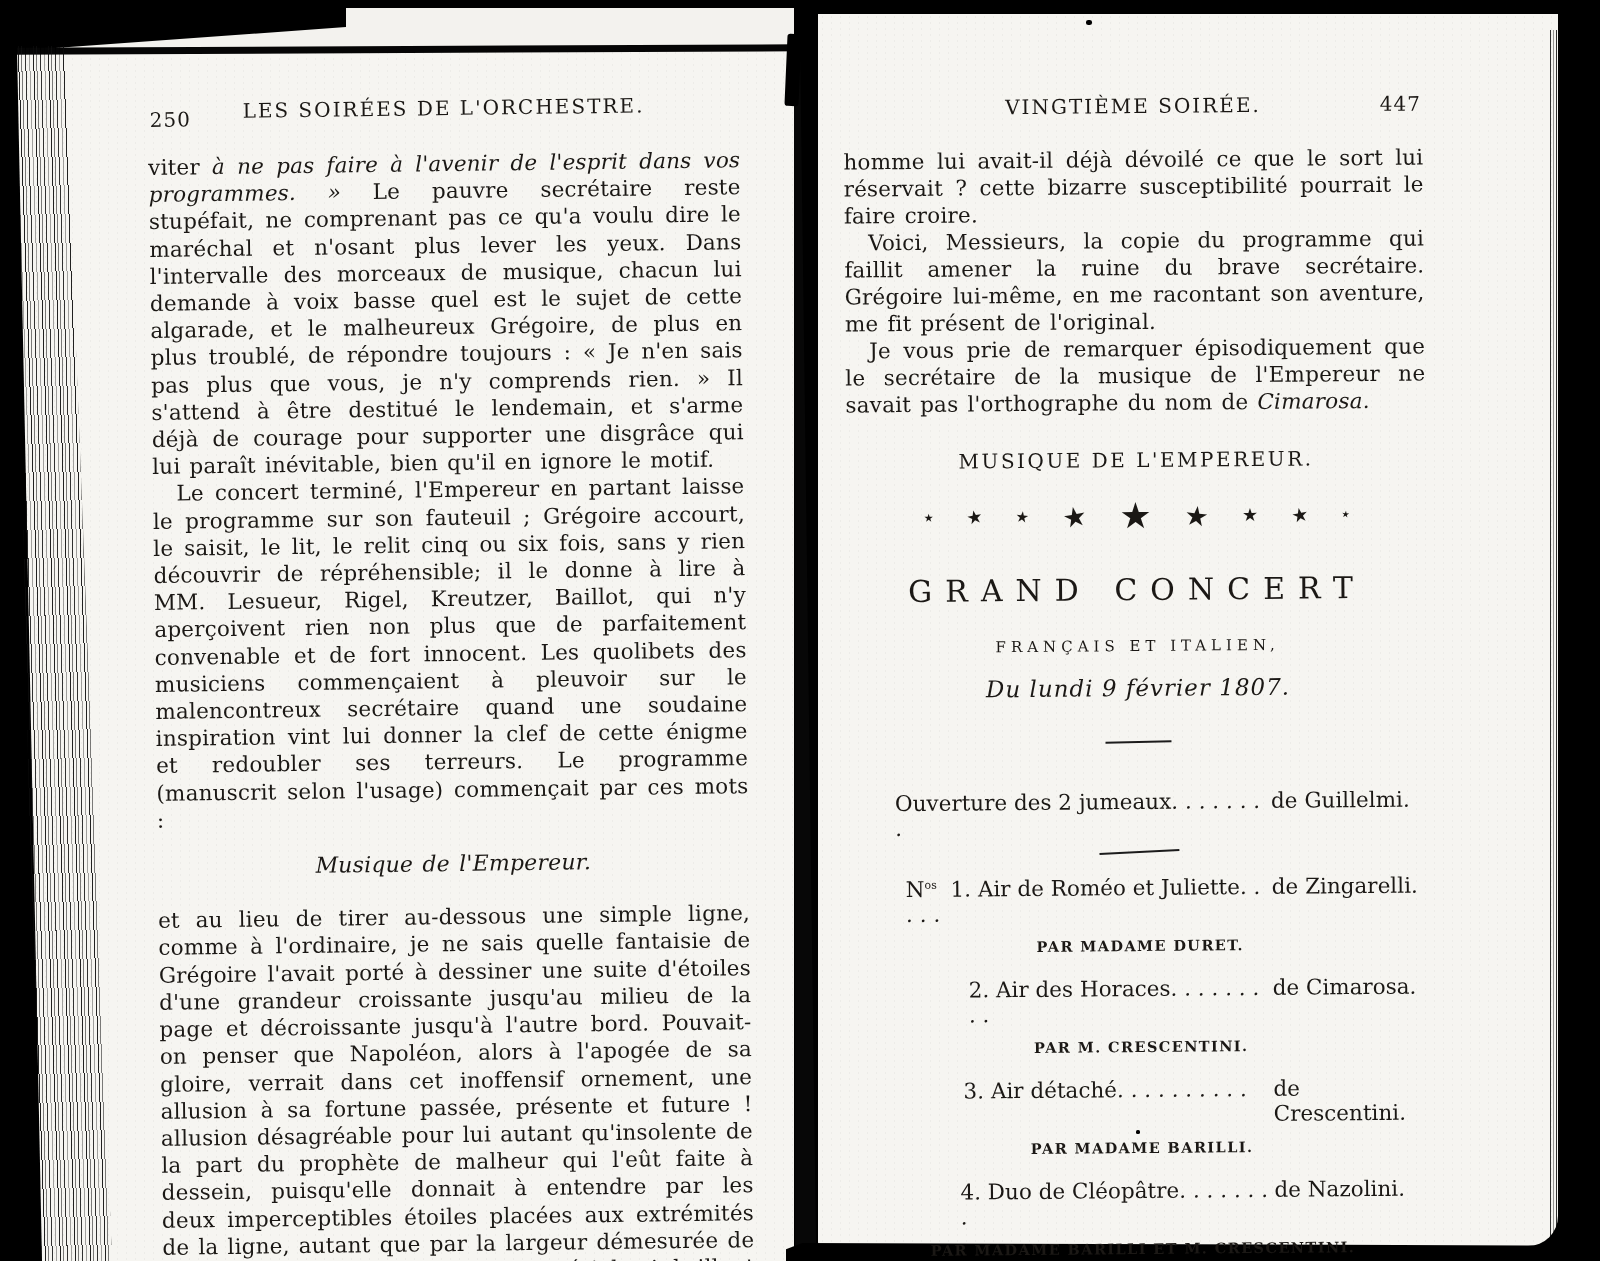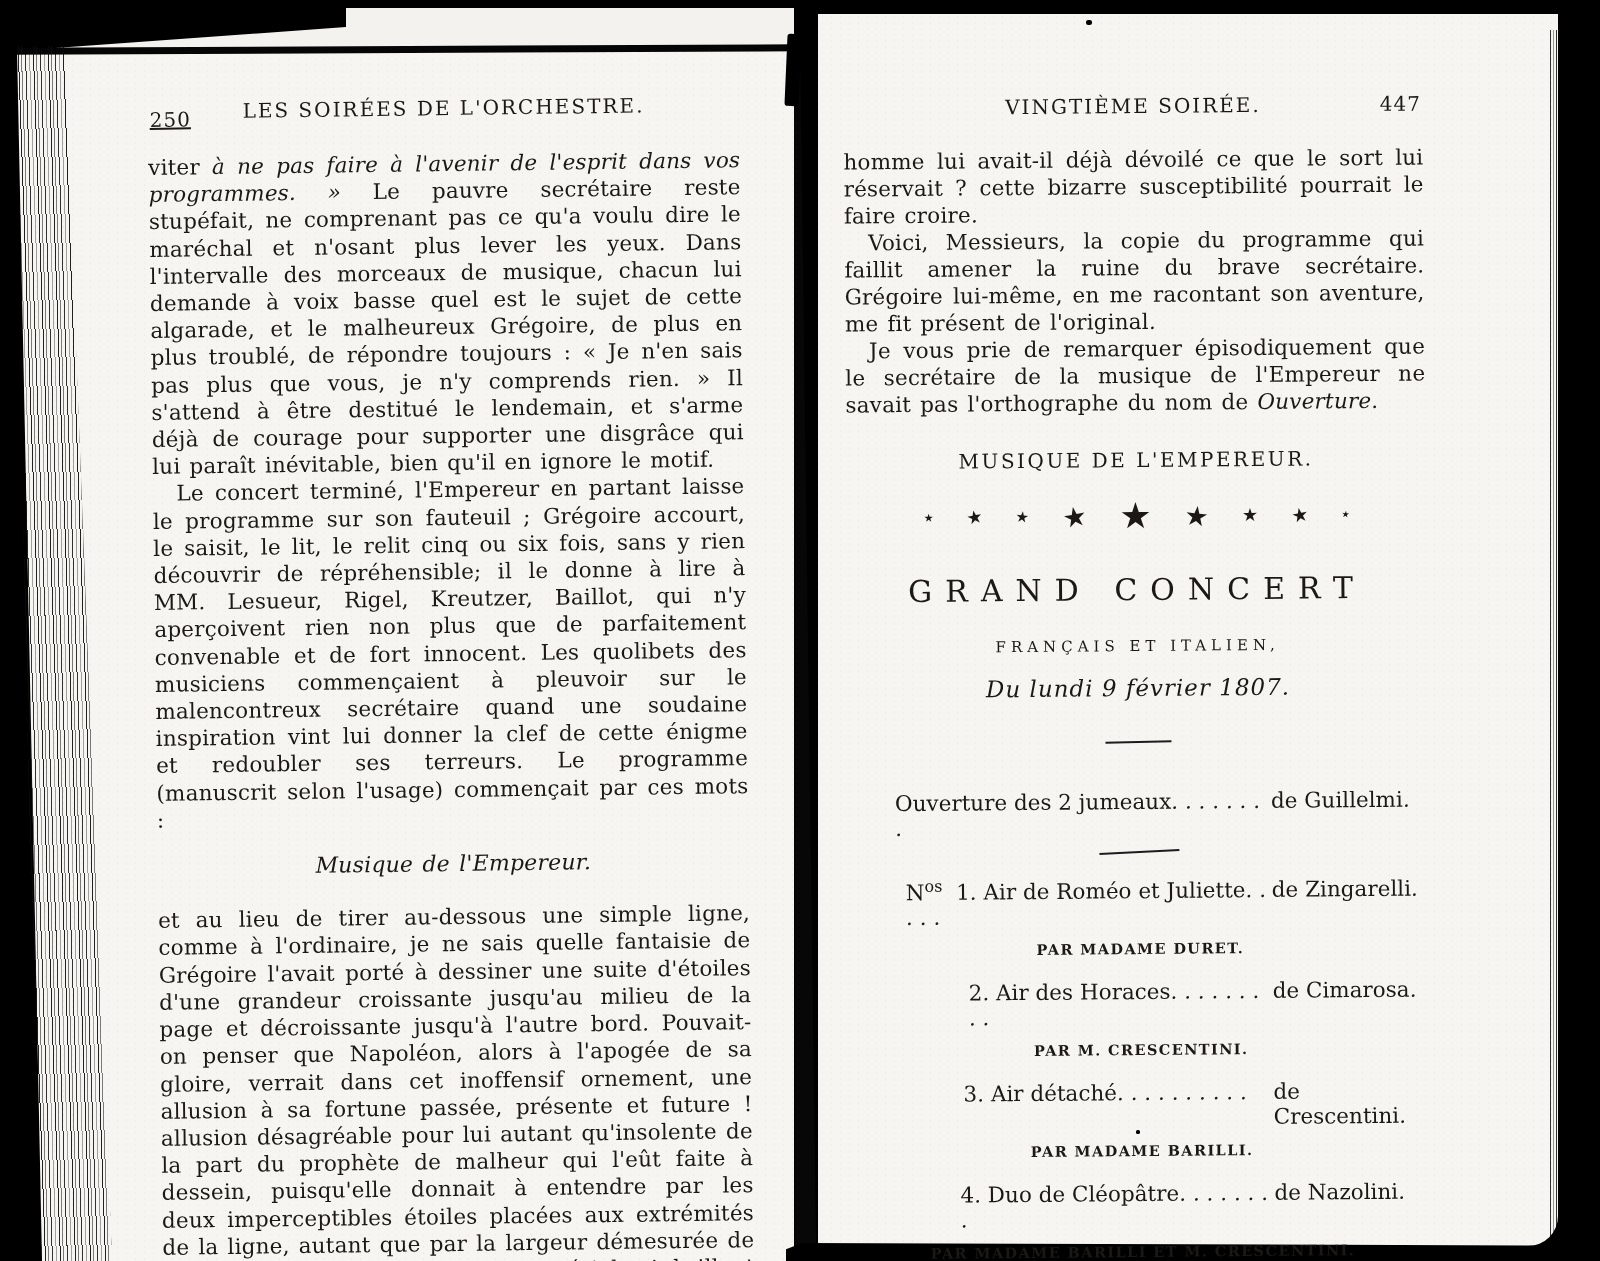--- a/index.html
+++ b/index.html
@@ -44,21 +44,21 @@
 
   
   #left-content{position:absolute;left:156px;top:96px;width:592px;transform:rotate(-0.75deg);}
   #right-content{position:absolute;left:848px;top:94px;width:580px;transform:rotate(-0.5deg);}
 
   .head{position:relative;text-align:center;}
   #left-content .head{margin-bottom:30px;}
   #right-content .head{margin-bottom:28px;}
   .run-title{font-size:20px;letter-spacing:2px;}
   .pg-num{position:absolute;font-size:20px;letter-spacing:1px;}
-  #lp-num{left:2px;top:8px;text-decoration:underline;}
+  #lp-num{left:2px;top:8px;}
   #rp-num{right:2px;top:0px;}
 
   .para{font-size:21.5px;line-height:27.2px;text-align:justify;letter-spacing:.2px;word-spacing:2px;}
   #right-content .para{line-height:27px;}
   .para.indent{text-indent:24px;}
   .para.center{text-align:center;font-style:italic;margin:20px 0 26px;font-size:22px;}
   .it{font-style:italic;}
 
   .program-head{text-align:center;font-size:20px;letter-spacing:2.5px;margin-top:32px;}
   #stars-row{display:flex;justify-content:center;align-items:center;gap:33px;height:44px;margin:22px 0 22px;}
@@ -66,21 +66,21 @@
   .star:nth-child(2n){transform:rotate(-10deg);}
   .star:nth-child(3n){transform:rotate(7deg);}
   .concert-title{text-align:center;font-size:30px;letter-spacing:13px;margin:34px 0 0;white-space:nowrap;}
   .concert-sub{text-align:center;font-size:15px;letter-spacing:5px;margin:30px 0 0;}
   .concert-date{text-align:center;font-style:italic;font-size:23px;letter-spacing:1px;margin:20px 0 0;}
   .date-rule{width:66px;height:2px;background:#1c1c1c;margin:40px auto 0;transform:rotate(-1deg);}
 
   #program-list{margin-top:46px;font-size:21.5px;}
   .prow{display:flex;justify-content:space-between;align-items:baseline;margin-bottom:12px;}
   .pcomp{flex:none;width:158px;text-align:left;}
-  sup{font-size:16px;}
+  sup{font-size:11px;}
   .mini-rule{width:80px;height:2px;background:#1c1c1c;margin:4px auto 22px;transform:rotate(-2.5deg);}
   .perf{text-align:center;font-size:14.5px;letter-spacing:1.4px;font-weight:600;margin:0 0 22px;}
 </style>
 </head>
 <body>
 
 <div id="scan">
   <div id="top-sliver"></div>
   <div id="corner-black"></div>
   <div id="left-page" class="page"></div>
@@ -110,21 +110,21 @@
   </div>
 
   <div id="right-content">
     <div class="head">
       <span class="run-title">VINGTIÈME SOIRÉE.</span>
       <span id="rp-num" class="pg-num">447</span>
     </div>
     <div id="right-paras">
         <div class="para"><span>homme lui avait-il déjà dévoilé ce que le sort lui réservait ? cette bizarre susceptibilité pourrait le faire croire.</span></div>
         <div class="para indent"><span>Voici, Messieurs, la copie du programme qui faillit amener la ruine du brave secrétaire. Grégoire lui-même, en me racontant son aventure, me fit présent de l'original.</span></div>
-        <div class="para indent"><span>Je vous prie de remarquer épisodiquement que le secrétaire de la musique de l'Empereur ne savait pas l'orthographe du nom de </span><span class="it">Ouverture</span><span>.</span></div>
+        <div class="para indent"><span>Je vous prie de remarquer épisodiquement que le secrétaire de la musique de l'Empereur ne savait pas l'orthographe du nom de </span><span class="it">Cimarosa</span><span>.</span></div>
       </div>
 
     <div class="program-head">MUSIQUE DE L'EMPEREUR.</div>
 
     <div id="stars-row">
         <span class="star" style="font-size: 11px;">★</span>
         <span class="star" style="font-size: 18px;">★</span>
         <span class="star" style="font-size: 15px;">★</span>
         <span class="star" style="font-size: 27px;">★</span>
         <span class="star" style="font-size: 36px;">★</span>

